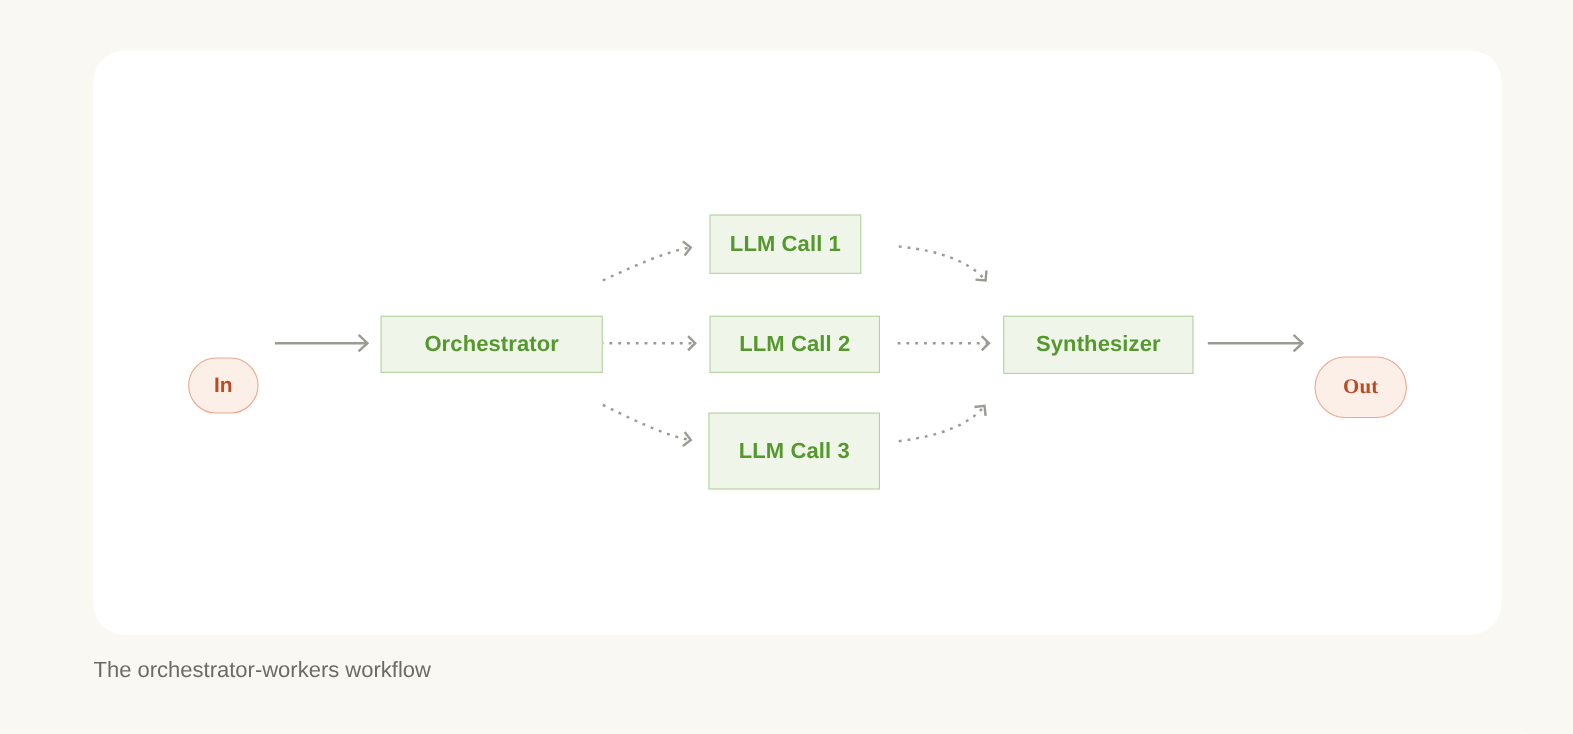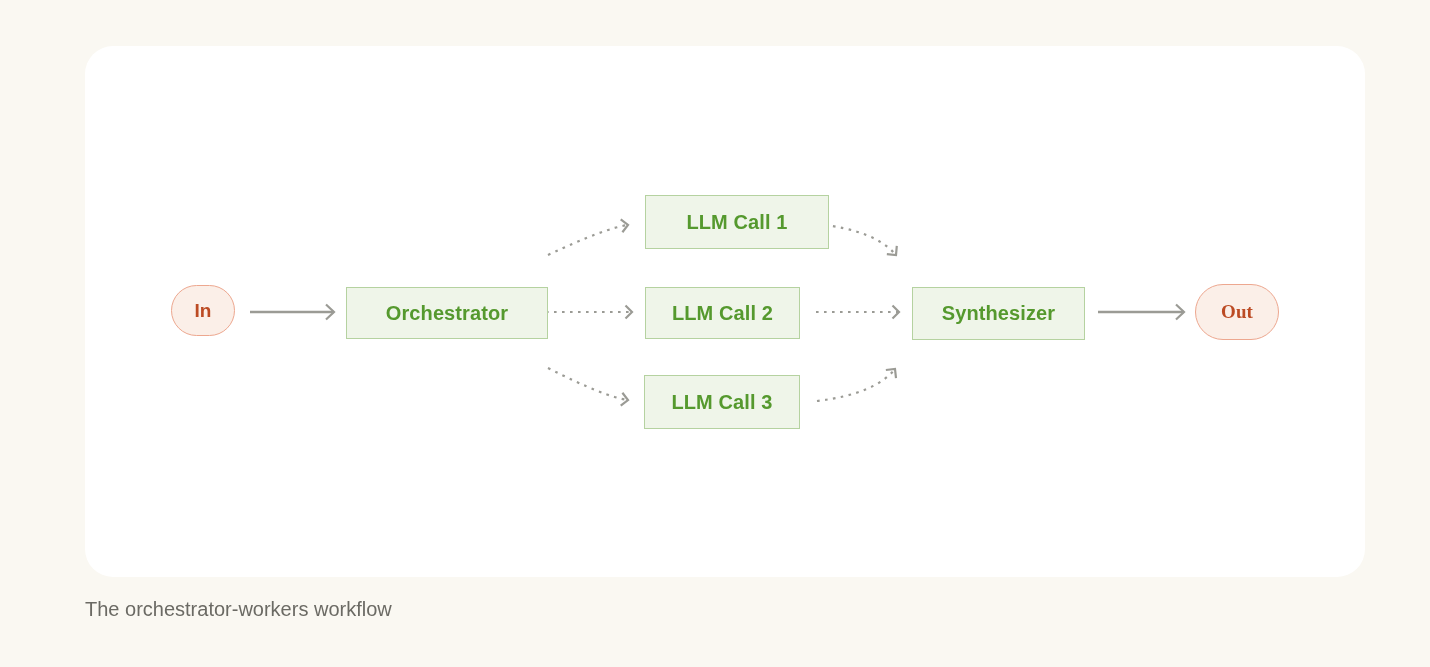--- a/index.html
+++ b/index.html
@@ -45,26 +45,27 @@
     background:var(--process-fill);
     border:1px solid var(--process-border);
     color:var(--process-text);
     font-size:20px;
   }
   .node.pill{
     background:var(--terminal-fill);
     border:1px solid var(--terminal-border);
     color:var(--terminal-text);
     font-size:19px;
+    margin-top:40px;
   }
   .node-in{left:86px;top:239px;width:64px;height:51px;border-radius:26px;}
   .node-orchestrator{left:261px;top:241px;width:202px;height:52px;}
-  .node-llm-call-1{left:560px;top:149px;width:184px;height:54px;}
+  .node-llm-call-1{left:560px;top:149px;width:138px;height:54px;}
   .node-llm-call-2{left:560px;top:241px;width:155px;height:52px;}
-  .node-llm-call-3{left:559px;top:329px;width:156px;height:54px;}
+  .node-llm-call-3{left:559px;top:329px;width:156px;height:70px;}
   .node-synthesizer{left:827px;top:241px;width:173px;height:53px;}
   .node-out{left:1110px;top:238px;width:84px;height:56px;border-radius:28px;font-size:20px;font-family:Liberation Serif, serif;}
   .caption{
     position:absolute;
     left:85px;top:598px;
     font-size:20px;
     color:var(--caption-text);
   }
 </style>
 </head>

